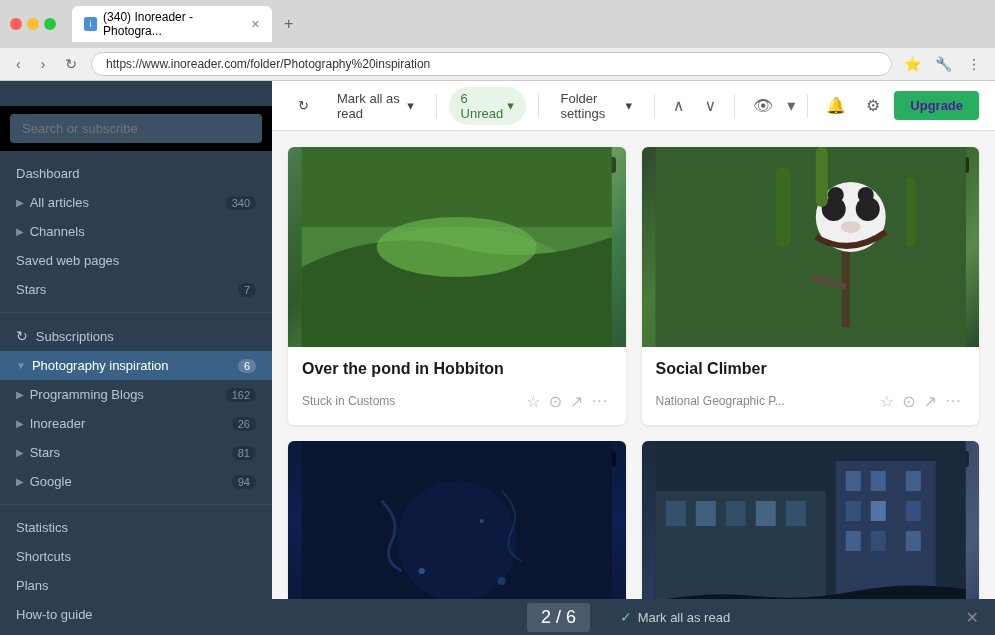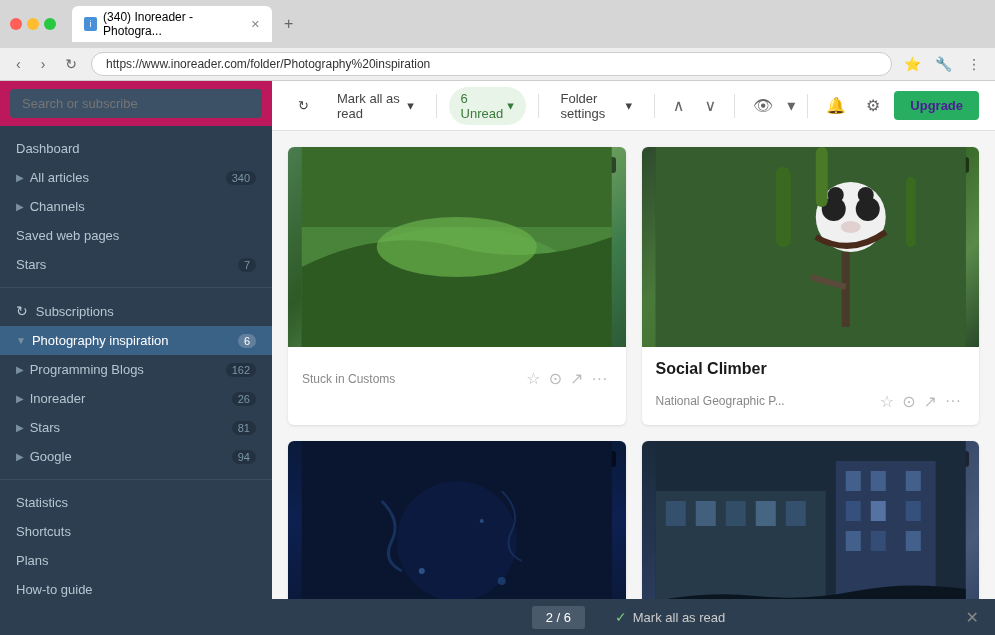--- a/index.html
+++ b/index.html
@@ -23,21 +23,21 @@
     .nav-btn:disabled { color: #bbb; }
     .url-bar { flex: 1; background: white; border: 1px solid #ccc; border-radius: 20px; padding: 4px 14px; font-size: 12px; color: #333; }
     .nav-icons { display: flex; gap: 6px; align-items: center; }
     .nav-icon { color: #666; font-size: 14px; cursor: pointer; padding: 2px 4px; }
 
     
     .app { display: flex; flex: 1; overflow: hidden; }
 
     
     .sidebar { width: 272px; background: #2c3e50; color: #ccc; display: flex; flex-direction: column; overflow-y: auto; flex-shrink: 0; }
-    .sidebar-header { padding: 8px 10px; background: #be185d; }
+    .sidebar-header { padding: 8px 10px; background: #000000; margin-top: 25px; }
     .search-box { background: #3d5166; border: none; border-radius: 4px; padding: 7px 12px; color: #aaa; font-size: 13px; width: 100%; outline: none; }
     .sidebar-nav { flex: 1; padding: 8px 0; }
     .sidebar-item { display: flex; align-items: center; padding: 7px 16px; cursor: pointer; font-size: 13px; color: #b8c5d1; }
     .sidebar-item.active { background: #3a6186; color: white; }
     .sidebar-item .chevron { font-size: 10px; margin-right: 6px; color: #7a90a0; }
     .sidebar-item .label { flex: 1; }
     .sidebar-item .count { font-size: 11px; color: #7a95a8; background: rgba(0,0,0,0.2); padding: 1px 6px; border-radius: 10px; }
     .sidebar-item.active .count { background: rgba(255,255,255,0.2); color: white; }
     .sidebar-divider { height: 1px; background: rgba(255,255,255,0.07); margin: 8px 0; }
     .subscriptions-header { display: flex; align-items: center; padding: 7px 16px; font-size: 13px; color: #b8c5d1; cursor: pointer; }
@@ -67,21 +67,21 @@
     
     .img-hobbiton { background: linear-gradient(135deg, #4a7c4e 0%, #2d5a27 30%, #6b9e5e 60%, #3d7a4a 80%, #2c5a35 100%); position: relative; }
     .img-hobbiton::before { content: ''; position: absolute; bottom: 20%; left: 50%; transform: translateX(-50%); width: 80%; height: 60%; background: linear-gradient(180deg, #5a9e4a 0%, #4a8a3a 40%, #3a6a2a 100%); border-radius: 50% 50% 0 0; }
     .img-panda { background: linear-gradient(135deg, #2d4a2d 0%, #4a7a3a 30%, #3a6a2a 60%, #5a8a4a 80%, #2a4a2a 100%); }
     .img-underwater { background: linear-gradient(180deg, #0a1a3a 0%, #0d2050 40%, #0a1530 100%); }
     .img-building { background: linear-gradient(135deg, #1a2a3a 0%, #2a3a5a 30%, #3a4a6a 60%, #4a5a7a 80%, #2a3a5a 100%); }
 
     
     .bottom-bar { background: #2c3e50; color: white; height: 36px; display: flex; align-items: center; justify-content: center; gap: 20px; flex-shrink: 0; }
     .bottom-bar-center { display: flex; align-items: center; gap: 20px; }
-    .page-indicator { background: rgba(255,255,255,0.15); padding: 4px 14px; border-radius: 3px; font-size: 13px; }
+    .page-indicator { background: rgba(255,255,255,0.15); padding: 4px 14px; border-radius: 3px; font-size: 18px; }
     .mark-read-btn { display: flex; align-items: center; gap: 6px; font-size: 13px; color: #ccc; cursor: pointer; padding: 4px 10px; }
     .mark-read-btn .check { color: #7fc97f; font-size: 14px; }
     .bottom-close { position: absolute; right: 16px; color: #888; cursor: pointer; font-size: 16px; }
   </style>
 </head>
 <body>
 
 <div class="browser-chrome">
   <div class="browser-titlebar">
     <div class="browser-dots">
@@ -232,20 +232,21 @@
               <rect x="80" y="130" width="0" height="0" fill="none"></rect>
               <ellipse cx="80" cy="138" rx="20" ry="10" fill="#4a8a3a"></ellipse>
               <rect x="170" y="148" width="30" height="22" rx="4" fill="#9B8365"></rect>
               <ellipse cx="185" cy="146" rx="16" ry="8" fill="#3a7a2a"></ellipse>
               <rect x="0" y="80" width="310" height="70" fill="#5a9e4a" opacity="0.5"></rect>
               <path d="M0 120 Q80 80 155 100 Q230 120 310 90 L310 200 L0 200 Z" fill="#2d5a20"></path>
               <ellipse cx="155" cy="100" rx="80" ry="30" fill="#6ab04c" opacity="0.7"></ellipse>
             </svg>
           </div>
           <div class="card-body">
+            <div class="card-title">Over the pond in Hobbiton</div>
             <div class="card-meta">
               <span class="card-source">Stuck in Customs</span>
               <span class="card-action">☆</span>
               <span class="card-action">⊙</span>
               <span class="card-action">↗</span>
               <span class="card-action">···</span>
             </div>
           </div>
         </div>
 

